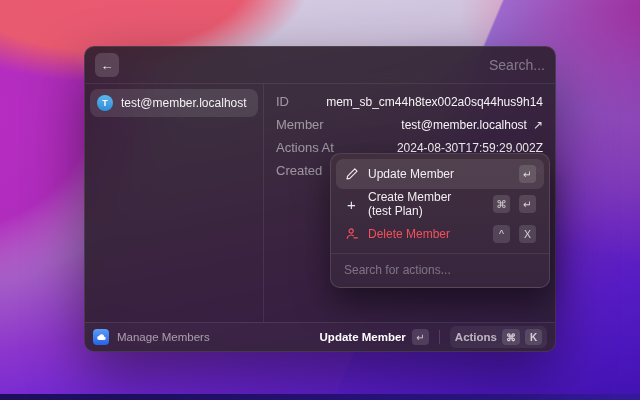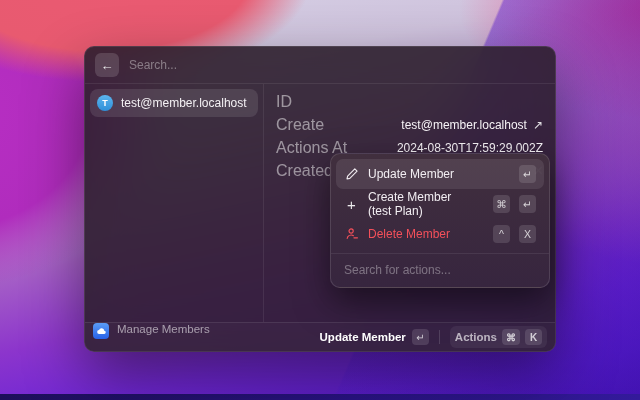--- a/index.html
+++ b/index.html
@@ -29,35 +29,35 @@
     backdrop-filter: blur(24px) saturate(140%);
     border:1px solid rgba(255,255,255,0.10);
     box-shadow:0 25px 60px rgba(0,0,0,0.45);
     display:flex; flex-direction:column; color:#f2eef2; }
 
   .modal-header { height:37px; flex:0 0 37px; display:flex; align-items:center; gap:10px;
     padding:0 10px; border-bottom:1px solid rgba(255,255,255,0.08); }
   .back-btn { width:24px; height:24px; border-radius:6px; background:rgba(255,255,255,0.14);
     color:#eee; display:flex; align-items:center; justify-content:center; font-size:13px; cursor:pointer; flex:0 0 auto; }
   .search-input { flex:1; background:transparent; border:none; outline:none;
-    color:#86efac; font-size:12px; font-family:"Liberation Sans", sans-serif; }
+    color:#86efac; font-size:14px; font-family:"Liberation Sans", sans-serif;text-align:right; }
   .search-input::placeholder { color:rgba(255,255,255,0.38); }
 
   .modal-body { flex:1; display:flex; min-height:0; position:relative; }
   .left-panel { width:179px; flex:0 0 179px; border-right:1px solid rgba(255,255,255,0.08); padding:5px; }
   .member-item { display:flex; align-items:center; gap:8px; height:28px; padding:0 7px;
     border-radius:8px; background:rgba(255,255,255,0.10); cursor:pointer; }
   .avatar { width:16px; height:16px; border-radius:50%; flex:0 0 auto;
     background:linear-gradient(180deg,#5cb5ee,#2e8fd8); color:#fff; font-size:9px; font-weight:bold;
     display:flex; align-items:center; justify-content:center; }
   .member-label { font-size:12px; color:#f4f1f4; white-space:nowrap; }
 
   .right-panel { flex:1; padding:6px 0; }
   .detail-row { display:flex; align-items:center; justify-content:space-between; height:23px; padding:0 12px; }
-  .detail-label { color:rgba(255,255,255,0.50); font-size:16px; }
+  .detail-label { color:rgba(255,255,255,0.50); font-size:13px; }
   .detail-value { color:#f6f3f6; font-size:12px; display:flex; align-items:center; gap:6px; white-space:nowrap; }
   .ext-arrow { color:rgba(255,255,255,0.85); font-size:12px; }
   .x-mark { font-size:16px; line-height:1; color:#fff; }
 
   
   .actions-popup { position:absolute; right:5px; bottom:34px; width:220px; z-index:5;
     border-radius:10px; padding:5px;
     background:linear-gradient(180deg, rgba(66,48,63,0.98), rgba(56,38,64,0.98));
     border:1px solid rgba(255,255,255,0.12);
     box-shadow:0 14px 34px rgba(0,0,0,0.5); }
@@ -70,21 +70,21 @@
   .row-spacer { flex:1; }
   .kbd { min-width:17px; height:18px; padding:0 4px; border-radius:4px;
     background:rgba(255,255,255,0.13); color:rgba(255,255,255,0.75); font-size:10.5px;
     display:flex; align-items:center; justify-content:center; }
   .actions-search { border-top:1px solid rgba(255,255,255,0.08); margin:4px -5px -5px; padding:6px 8px 7px; }
   .actions-search input { width:100%; background:transparent; border:none; outline:none;
     color:#fff; font-size:12px; font-family:"Liberation Sans", sans-serif; padding:3px 5px; }
   .actions-search input::placeholder { color:rgba(255,255,255,0.35); }
 
   
-  .modal-footer { height:29px; flex:0 0 29px; display:flex; gap:8px;
+  .modal-footer { height:29px; flex:0 0 29px; display:flex; align-items:center; gap:8px;
     padding:0 8px; border-top:1px solid rgba(255,255,255,0.09);
     background:rgba(255,255,255,0.02); border-radius:0 0 10px 10px; }
   .app-icon { width:16px; height:16px; border-radius:4px; flex:0 0 auto;
     background:linear-gradient(180deg,#5a9cf5,#2862e9);
     display:flex; align-items:center; justify-content:center; }
   .footer-title { color:rgba(255,255,255,0.55); font-size:11.5px; }
   .footer-right { margin-left:auto; display:flex; align-items:center; gap:6px; }
   .primary-action { color:#fff; font-size:11.5px; font-weight:bold; cursor:pointer; }
   .footer-sep { width:1px; height:14px; background:rgba(255,255,255,0.14); margin:0 4px; }
   .actions-button { display:flex; align-items:center; gap:5px; padding:3px 5px; border-radius:6px;
@@ -115,23 +115,24 @@
           <div class="avatar">
             <span>T</span>
           </div>
           <span class="member-label">test@member.localhost</span>
         </div>
       </div>
 
       <div class="right-panel">
         <div class="detail-row">
           <span class="detail-label">ID</span>
-        </div>
-        <div class="detail-row">
-          <span class="detail-label">Create</span>
+          <span class="detail-value">mem_sb_cm44h8tex002a0sq44hus9h14</span>
+        </div>
+        <div class="detail-row">
+          <span class="detail-label">Member</span>
           <span class="detail-value">
             <span>test@member.localhost</span>
             <span class="ext-arrow">↗</span>
           </span>
         </div>
         <div class="detail-row">
           <span class="detail-label">Actions At</span>
           <span class="detail-value">2024-08-30T17:59:29.002Z</span>
         </div>
         <div class="detail-row">

